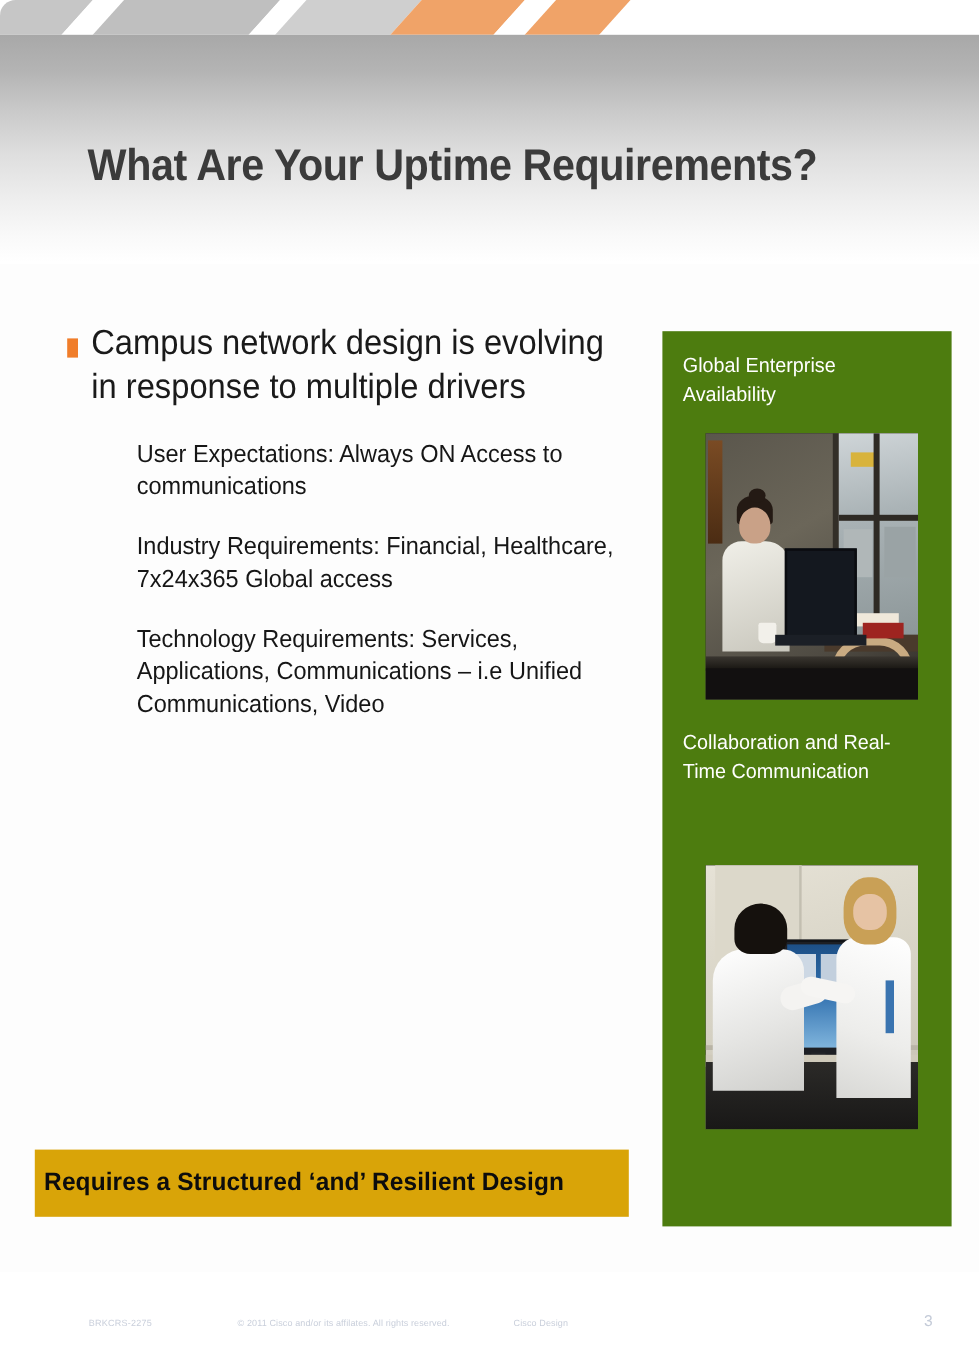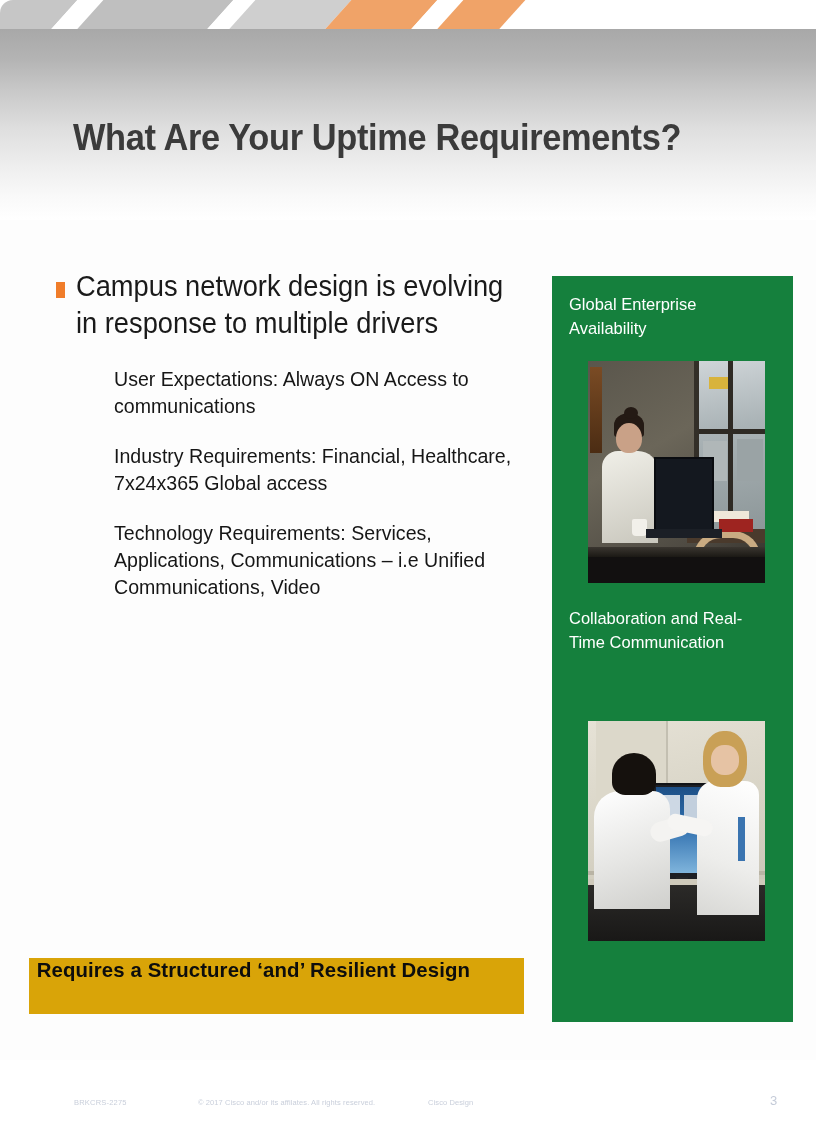--- a/index.html
+++ b/index.html
@@ -125,41 +125,41 @@
 
   
   #gold-banner {
     position: absolute;
     left: 29px;
     top: 958px;
     width: 495px;
     height: 56px;
     background: #D9A408;
     display: flex;
-    align-items: flex-start;
+    align-items: center;
   }
   #gold-banner-text {
     font-size: 21px;
     font-weight: bold;
     color: #0d0d0d;
     padding-left: 8px;
     letter-spacing: 0.1px;
     transform: scaleX(0.97);
     transform-origin: left center;
     white-space: nowrap;
   }
 
   
   #blue-panel {
     position: absolute;
     left: 552px;
     top: 276px;
     width: 241px;
     height: 746px;
-    background: #15803d;
+    background: #4d7c0f;
   }
   .panel-caption {
     position: absolute;
     left: 17px;
     color: #ffffff;
     font-size: 17px;
     line-height: 1.42;
     width: 205px;
     transform: scaleX(0.97);
     transform-origin: left top;
@@ -358,18 +358,18 @@
       <div class="ph2-w-hair"></div>
       <div class="ph2-w-face"></div>
       <div class="ph2-w-badge"></div>
       <div class="ph2-w-arm"></div>
     </div>
 
   </div>
 
   <div id="footer">
     <span id="footer-code">BRKCRS-2275</span>
-    <span id="footer-copy">© 2017 Cisco and/or its affilates. All rights reserved.</span>
+    <span id="footer-copy">© 2011 Cisco and/or its affilates. All rights reserved.</span>
     <span id="footer-public">Cisco Design</span>
     <span id="footer-pagenum">3</span>
   </div>
 
 </div>
 
 </body></html>

